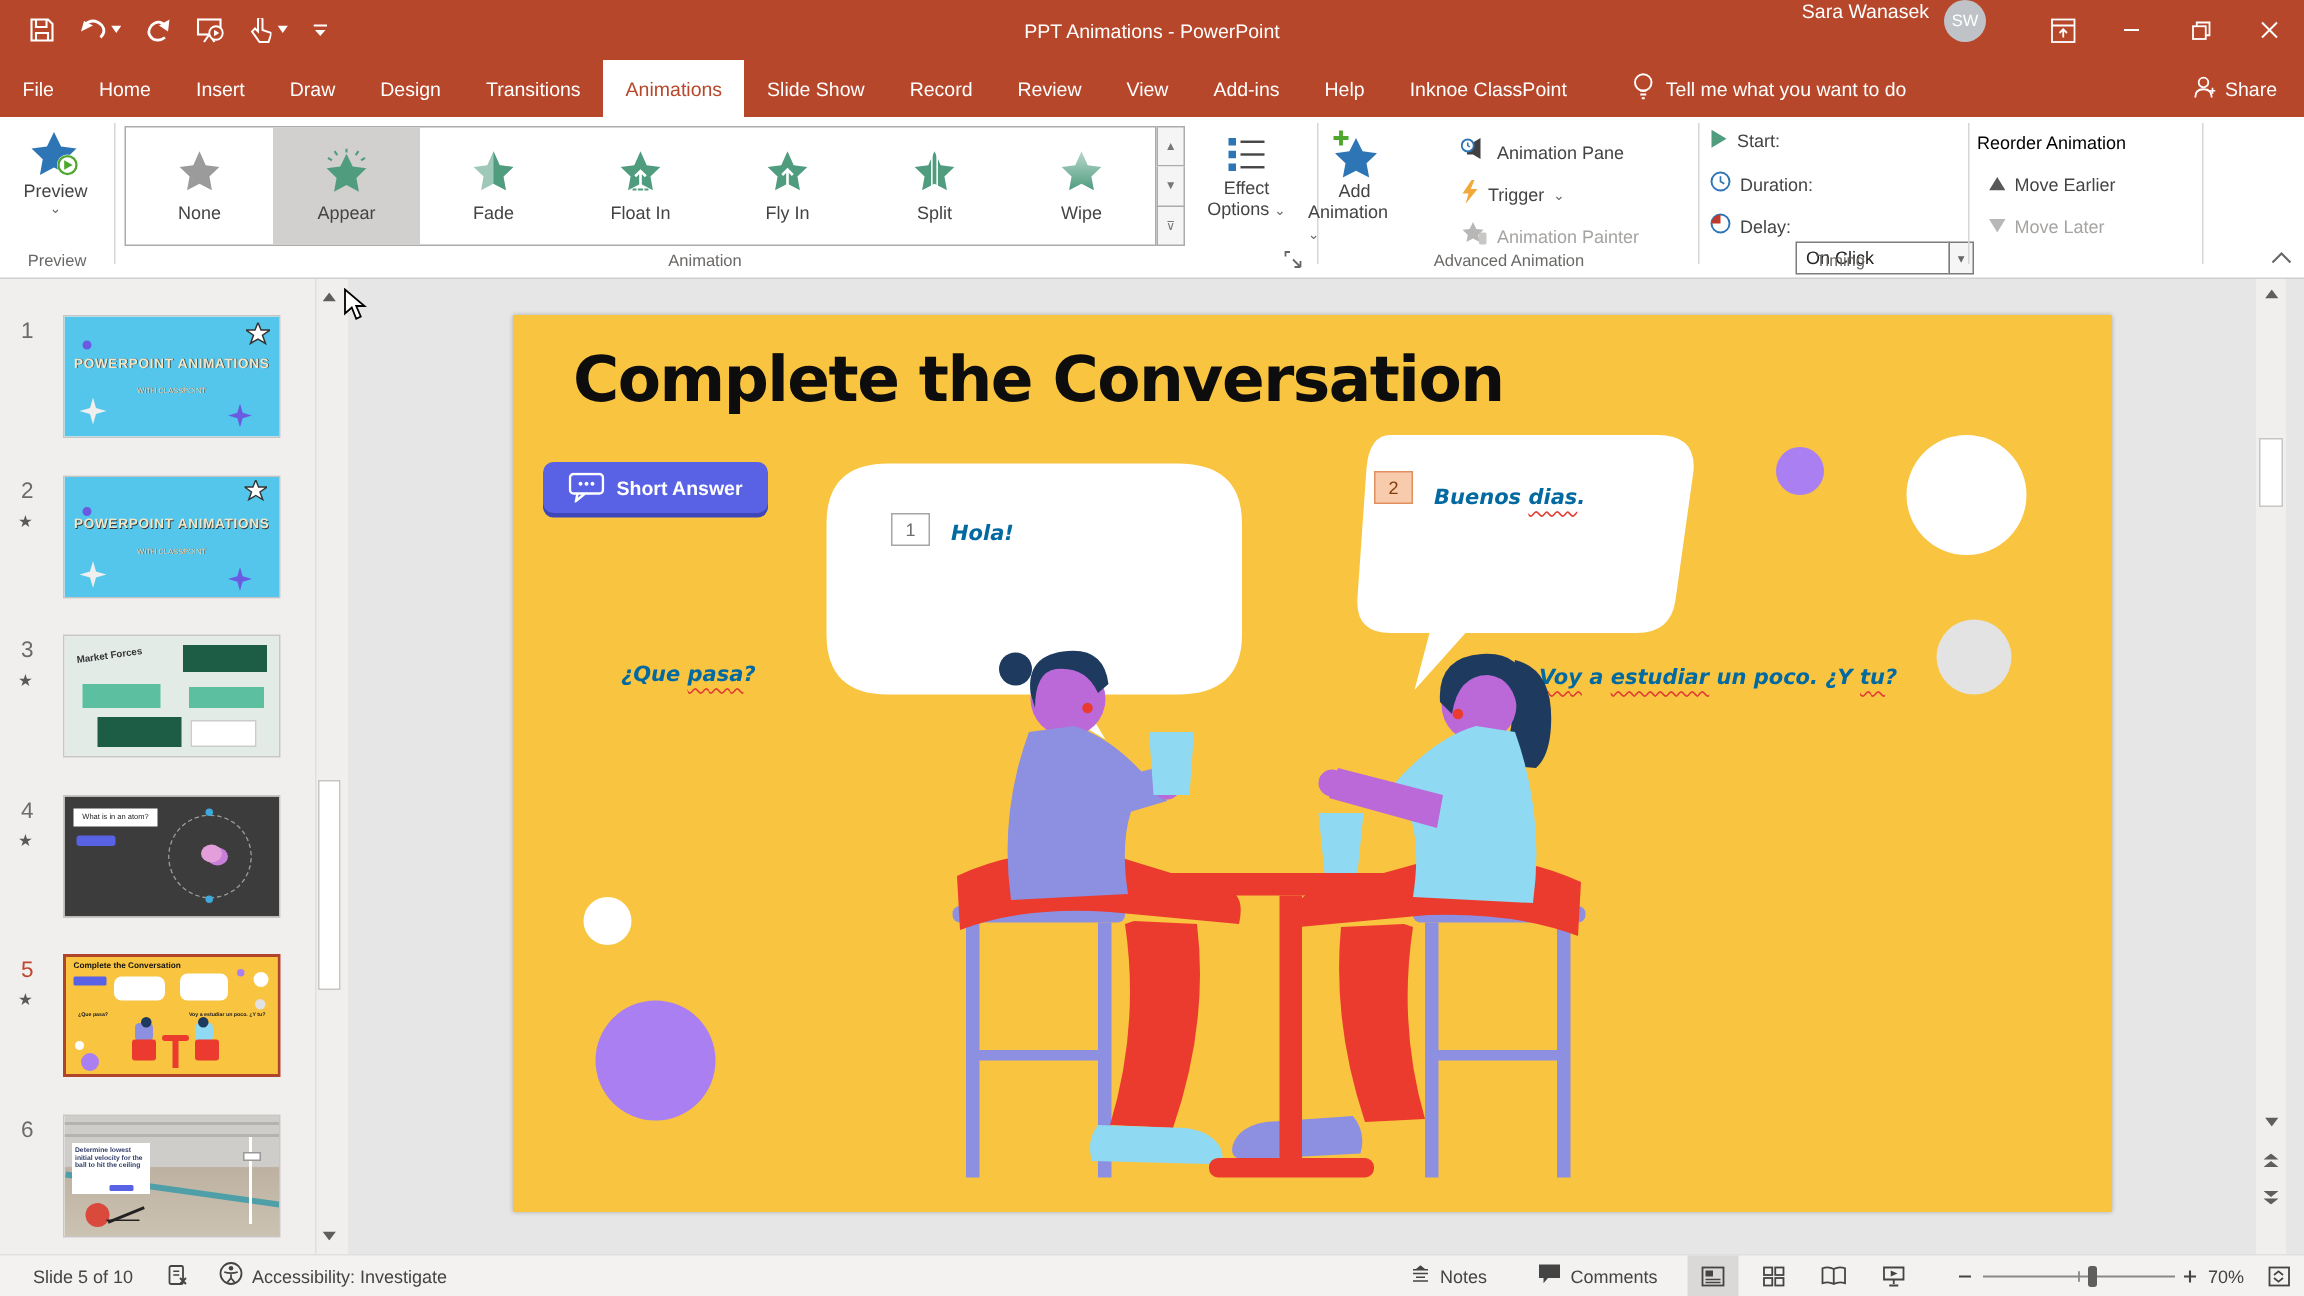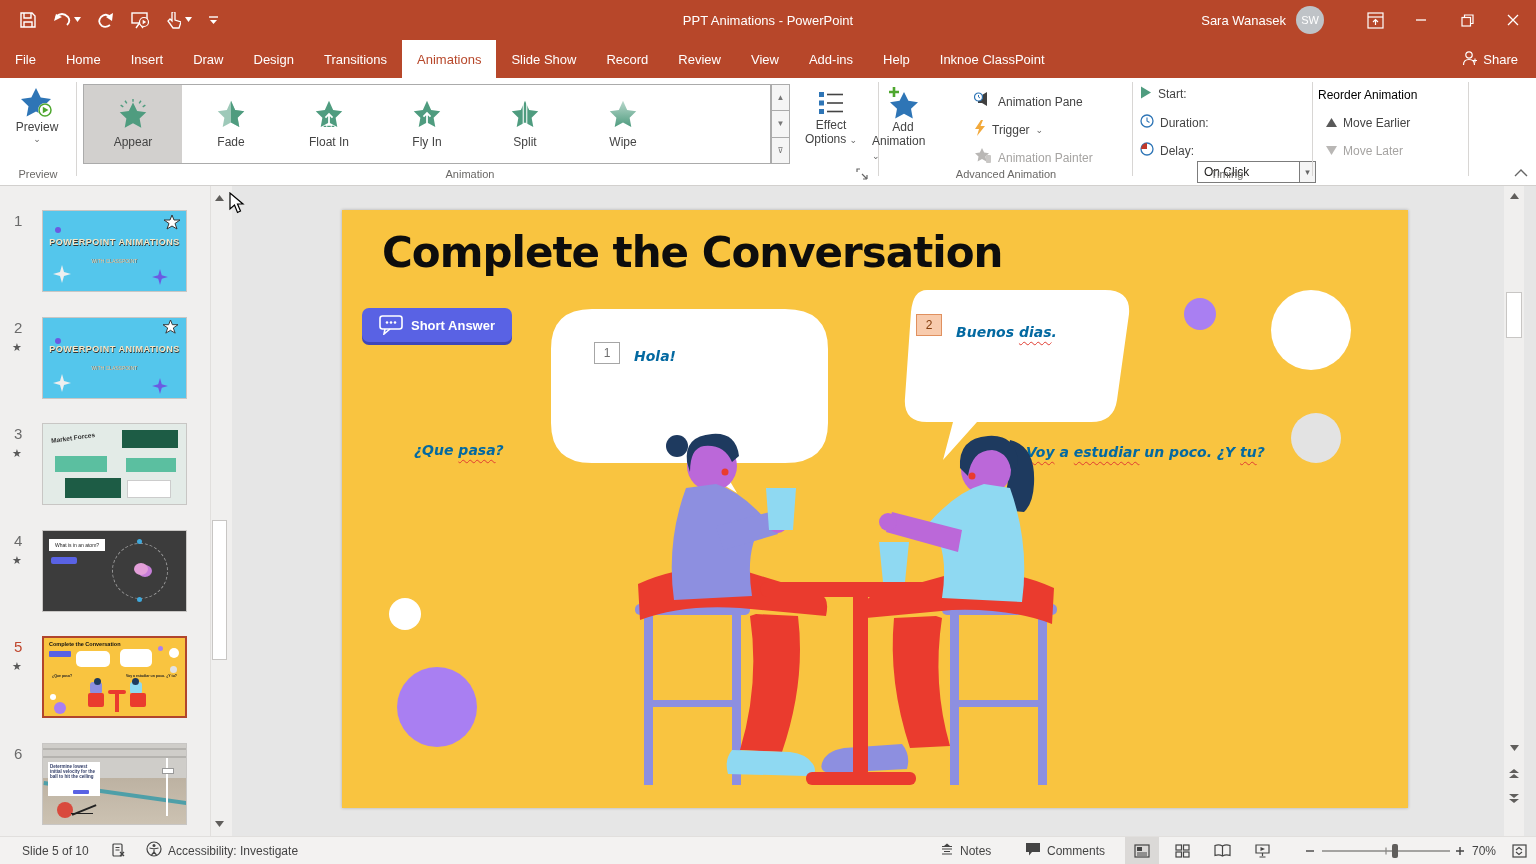--- a/index.html
+++ b/index.html
@@ -5,21 +5,21 @@
   * { box-sizing: border-box; margin:0; padding:0; }
   html,body { width:1536px; height:864px; overflow:hidden; }
   body { font-family:"Liberation Sans", sans-serif; background:#E6E6E6; position:relative; color:#252423; }
   .abs { position:absolute; }
 
   
   .titlebar { position:absolute; top:0; left:0; width:1536px; height:40px; background:#B7472A; color:#fff; }
   .qat { position:absolute; left:20px; top:0; height:40px; display:flex; align-items:center; gap:17px; }
   .qat svg { display:block; }
   .tb-title { position:absolute; left:0; right:0; top:0; height:40px; display:flex; align-items:center; justify-content:center; font-size:13px; color:#fff; }
-  .tb-right { position:absolute; right:0; top:0; height:40px; display:flex; align-items:center; }
+  .tb-right { position:absolute; right:0; top:0; height:40px; display:flex; }
   .user-name { font-size:13px; margin-right:10px; }
   .avatar { width:28px; height:28px; border-radius:50%; background:#BFC3C7; color:#fff; font-size:11px; display:flex; align-items:center; justify-content:center; margin-right:28px; }
   .winbtn { width:46px; height:40px; display:flex; align-items:center; justify-content:center; }
 
   
   .tabrow { position:absolute; top:40px; left:0; width:1536px; height:38px; background:#B7472A; display:flex; align-items:stretch; font-size:13px; color:#fff; }
   .tab { padding:0 15px; display:flex; align-items:center; white-space:nowrap; }
   .tab.active { background:#fff; color:#B7472A; }
   .tellme { display:flex; align-items:center; gap:8px; margin-left:28px; }
   .share { position:absolute; right:18px; top:40px; height:38px; display:flex; align-items:center; gap:6px; color:#fff; font-size:13px; }
@@ -164,20 +164,27 @@
   <div class="tab">Design</div>
   <div class="tab">Transitions</div>
   <div class="tab active">Animations</div>
   <div class="tab">Slide Show</div>
   <div class="tab">Record</div>
   <div class="tab">Review</div>
   <div class="tab">View</div>
   <div class="tab">Add-ins</div>
   <div class="tab">Help</div>
   <div class="tab">Inknoe ClassPoint</div>
+  <div class="tellme">
+    <span><svg width="15" height="19" viewBox="0 0 15 19">
+          <circle cx="7.5" cy="7" r="5.5" fill="none" stroke="#fff" stroke-width="1.3"></circle>
+          <path d="M5.5,12.5 h4 M5.5,15 h4 M6.5,17.5 h2" stroke="#fff" stroke-width="1.2"></path>
+        </svg></span>
+    <span>Tell me what you want to do</span>
+  </div>
 </div>
 <div class="share">
   <span><svg width="15" height="16" viewBox="0 0 15 16">
         <circle cx="7" cy="5" r="3.2" fill="none" stroke="#fff" stroke-width="1.2"></circle>
         <path d="M1.5,15 q0,-5.5 5.5,-5.5 q5.5,0 5.5,5.5" fill="none" stroke="#fff" stroke-width="1.2"></path>
         <path d="M11,10.5 h4 M13,8.5 v4" stroke="#fff" stroke-width="1.1"></path>
       </svg></span>
   <span>Share</span>
 </div>
 
@@ -190,20 +197,26 @@
         <circle cx="25" cy="24" r="6" fill="none" stroke="#4EA72E" stroke-width="1.5"></circle>
       <path d="M22.8,20.8 L28.5,24 L22.8,27.2 Z" fill="#4EA72E"></path>
     </svg>
     <span>Preview</span>
     <span class="chev">⌄</span>
   </div>
   <div class="grouplabel" style="left:0; width:76px;">Preview</div>
   <div class="vsep" style="left:76px;"></div>
 
   <div class="gallerybox">
+    <div class="galitem">
+      <svg width="30" height="30" viewBox="0 0 34 34">
+          <polygon points="17,2 21.7,12.6 32,14 24.5,21.2 26.4,31.6 17,26.6 7.6,31.6 9.5,21.2 2,14 12.3,12.6" fill="#9B9B9B"></polygon>
+        </svg>
+      <span>None</span>
+    </div>
     <div class="galitem selected">
       <svg width="30" height="30" viewBox="0 0 34 34">
           <polygon points="17,4 21.7,13.6 32,15 24.5,22.2 26.4,32.6 17,27.6 7.6,32.6 9.5,22.2 2,15 12.3,13.6" fill="#4F9C7F"></polygon>
           <path d="M17,0 v3 M8,2 l2,3 M26,2 l-2,3 M3,7 l3,2 M31,7 l-3,2" stroke="#4F9C7F" stroke-width="1.6"></path>
         </svg>
       <span>Appear</span>
     </div>
     <div class="galitem">
       <svg width="30" height="30" viewBox="0 0 34 34">
           <polygon points="17,2 21.7,12.6 32,14 24.5,21.2 26.4,31.6 17,26.6 7.6,31.6 9.5,21.2 2,14 12.3,12.6" fill="#4F9C7F" opacity="0.55"></polygon>

